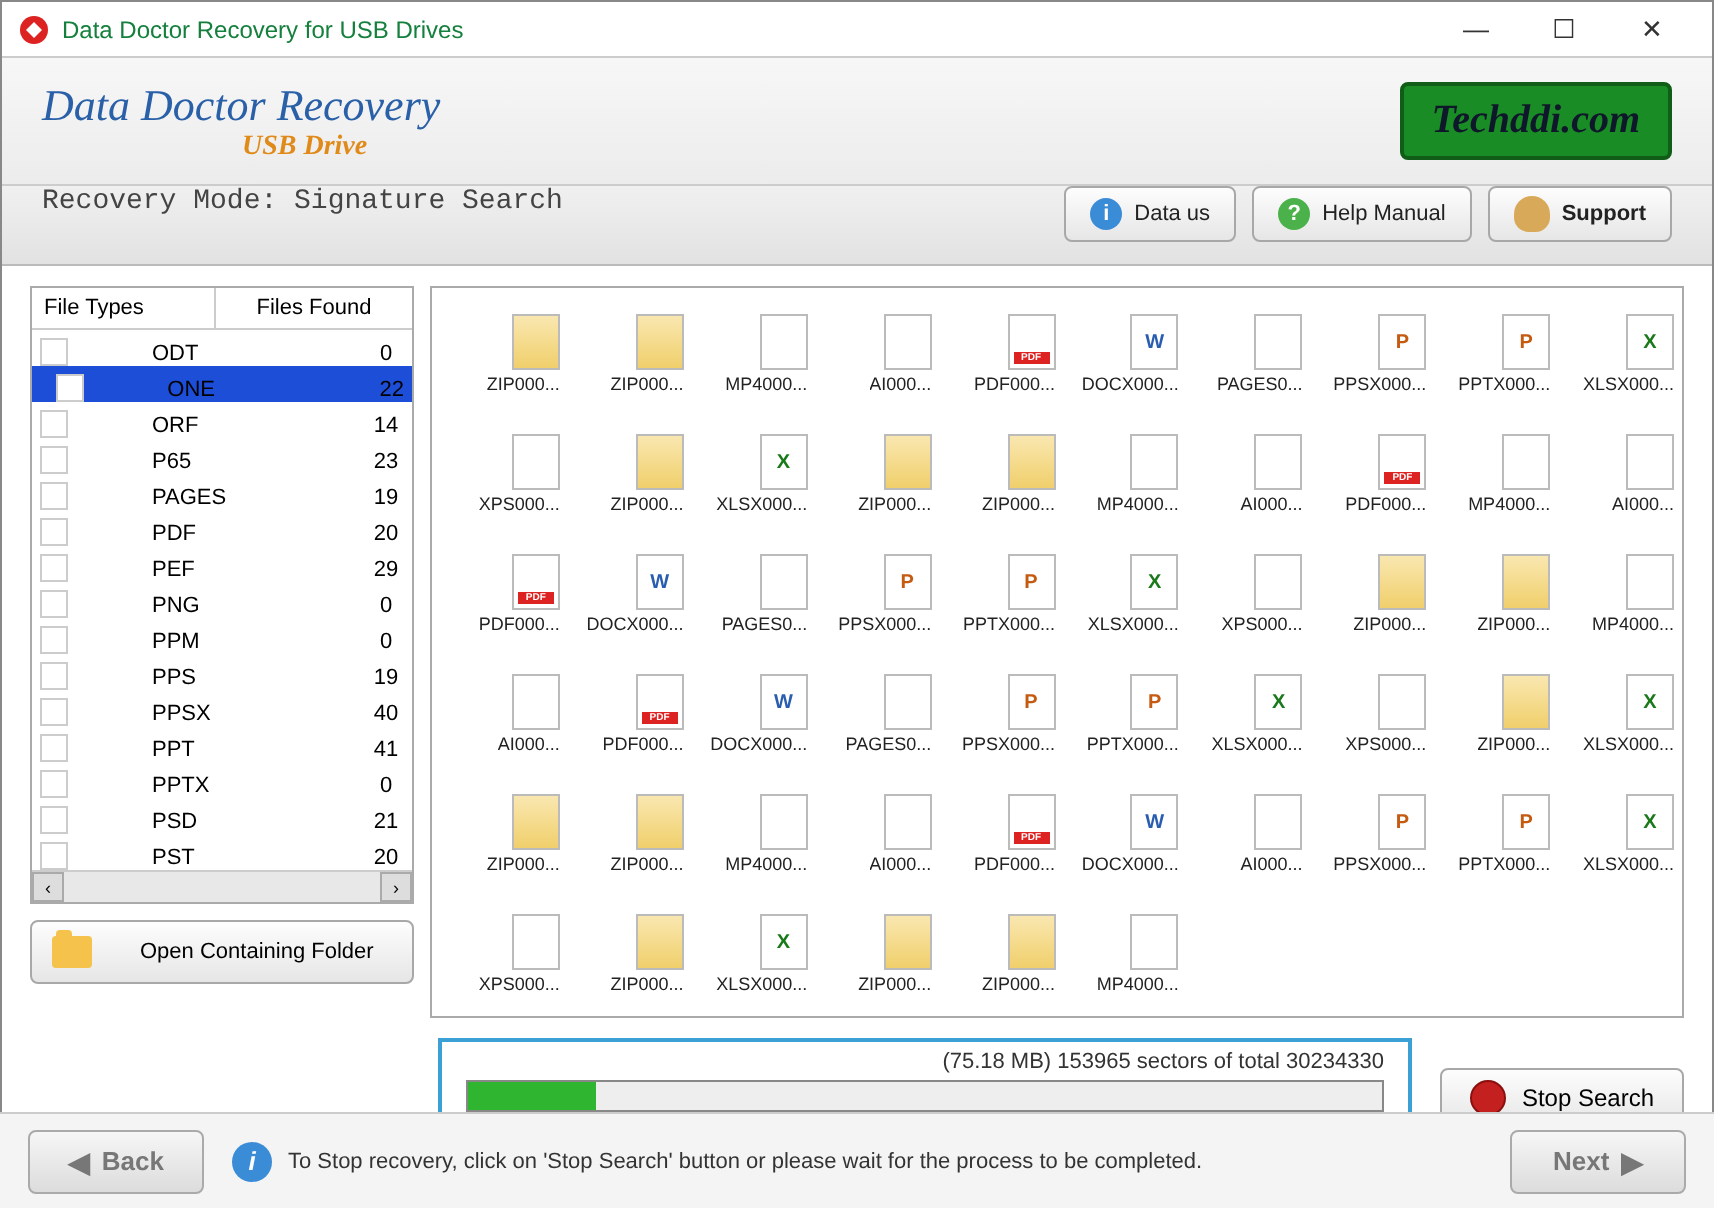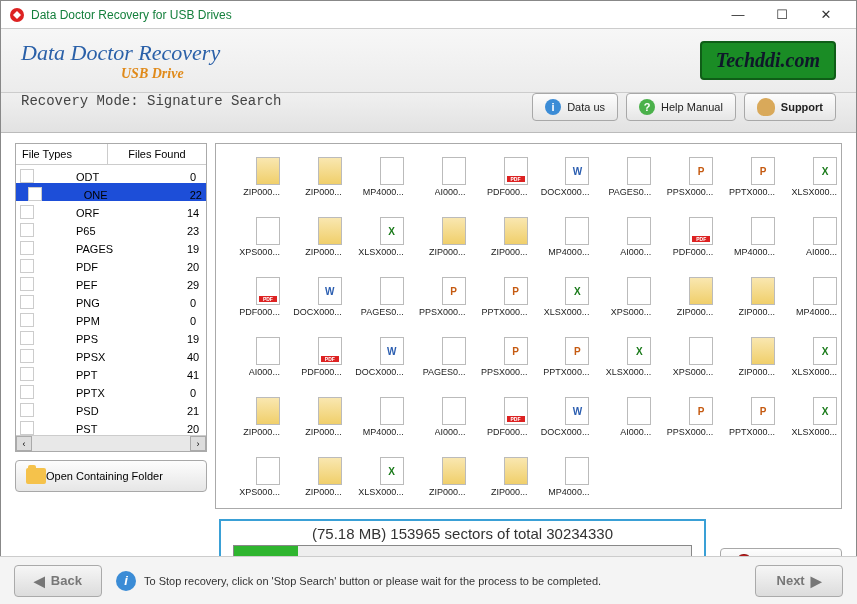--- a/index.html
+++ b/index.html
@@ -40,42 +40,42 @@
 .left-panel .rows { flex: 1; overflow: hidden; }
 .left-panel .row { display: flex; font-size: 11px; height: 18px; align-items: flex-end; padding: 0 4px; gap: 38px; }
 .left-panel .row.sel { background: #1d4ed8; padding-left: 12px; }
 .left-panel .row .ft-ico { width: 14px; height: 14px; margin-right: 4px; border: 1px solid #ccc; background: #fff; font-size: 7px; display: inline-flex; align-items: center; justify-content: center; color: #666; }
 .left-panel .row .ft-name { width: 70px; }
 .left-panel .row .ft-count { flex: 1; text-align: center; }
 .left-panel .scroll-h { height: 16px; background: #f0f0f0; border-top: 1px solid #ccc; display: flex; }
 .left-panel .scroll-h .sa { width: 16px; background: #ddd; border: 1px solid #aaa; font-size: 9px; text-align: center; line-height: 14px; }
 .left-panel .scroll-h .st { flex: 1; background: #e8e8e8; }
 
-.open-folder-btn { margin: 8px 0 0 0; width: 192px; height: 32px; background: linear-gradient(#fdfdfd, #e6e6e6); border: 1px solid #a8a8a8; border-radius: 4px; display: flex; align-items: center; gap: 0; padding: 0 10px; font-size: 11px; cursor: default; }
+.open-folder-btn { margin: 8px 0 0 0; width: 192px; height: 32px; background: linear-gradient(#fdfdfd, #e6e6e6); border: 1px solid #a8a8a8; border-radius: 4px; display: flex; align-items: center; gap: 24px; padding: 0 10px; font-size: 11px; cursor: default; }
 .open-folder-btn .folder-ico { width: 20px; height: 16px; background: #f5c24b; border-radius: 2px; position: relative; }
 .open-folder-btn .folder-ico::before { content: ''; position: absolute; top: -3px; left: 2px; width: 8px; height: 4px; background: #f5c24b; border-radius: 2px 2px 0 0; }
 
 
 .right-panel { flex: 1; border: 1px solid #aaa; background: #fff; overflow: hidden; }
 .file-grid { display: grid; grid-template-columns: repeat(10, 1fr); grid-auto-rows: 58px; padding: 4px; gap: 2px; }
 .file-item { display: flex; flex-direction: column; align-items: flex-end; justify-content: center; font-size: 9px; color: #222; }
 .file-item .fi-ico { width: 24px; height: 28px; border: 1px solid #bbb; background: #fff; position: relative; margin-bottom: 2px; display: flex; align-items: center; justify-content: center; font-size: 7px; font-weight: bold; }
 .file-item .fi-ico.zip { background: linear-gradient(#f9e7b0,#f0cf6b); color:#a06a10; }
 .file-item .fi-ico.pdf { background:#fff; }
 .file-item .fi-ico.pdf::after { content:'PDF'; position:absolute; bottom:2px; left:2px; right:2px; background:#d22; color:#fff; font-size:5px; text-align:center; }
 .file-item .fi-ico.doc::after { content:'W'; color:#2a5db0; font-size:10px; }
 .file-item .fi-ico.xls::after { content:'X'; color:#1a7a1a; font-size:10px; }
 .file-item .fi-ico.ppt::after { content:'P'; color:#c55a11; font-size:10px; }
 .file-item .fi-ico.blank { background:#fff; }
 .file-item .fi-label { max-width: 56px; white-space: nowrap; overflow: hidden; text-overflow: ellipsis; }
 
 
 .progress-area { margin: 0 14px; display: flex; align-items: center; gap: 14px; }
 .progress-box { flex: 1; border: 2px solid #3aa0d6; padding: 4px 12px 6px; background: #fff; margin-left: 204px; }
-.progress-box .pline { font-size: 15px; color: #333; text-align: center; }
+.progress-box .pline { font-size: 11px; color: #333; text-align: right; }
 .progress-bar { height: 16px; border: 1px solid #888; background: #eee; margin: 3px 0; position: relative; }
 .progress-bar .fill { position: absolute; left: 0; top: 0; bottom: 0; background: #2fb52f; width: 14%; }
 .stop-btn { height: 30px; padding: 0 14px; background: linear-gradient(#fdfdfd, #e6e6e6); border: 1px solid #a8a8a8; border-radius: 4px; display: flex; align-items: center; gap: 8px; font-size: 12px; cursor: default; justify-content: space-between; }
 .stop-btn .stop-ico { width: 18px; height: 18px; border-radius: 50%; background: #c52020; border: 1px solid #8a1010; }
 
 
 .footer { position: absolute; bottom: 0; left: 0; right: 0; height: 48px; background: #f4f4f4; border-top: 1px solid #ccc; display: flex; align-items: center; padding: 0 14px; gap: 14px; }
 .footer .nav-btn { width: 88px; height: 32px; background: linear-gradient(#f6f6f6, #dcdcdc); border: 1px solid #aaa; border-radius: 4px; display: flex; align-items: center; justify-content: center; gap: 6px; font-size: 13px; font-weight: bold; color: #777; cursor: default; }
 .footer .nav-btn .arrow { font-size: 14px; }
 .footer .hint { flex: 1; font-size: 11px; color: #333; display: flex; align-items: center; gap: 8px; }

